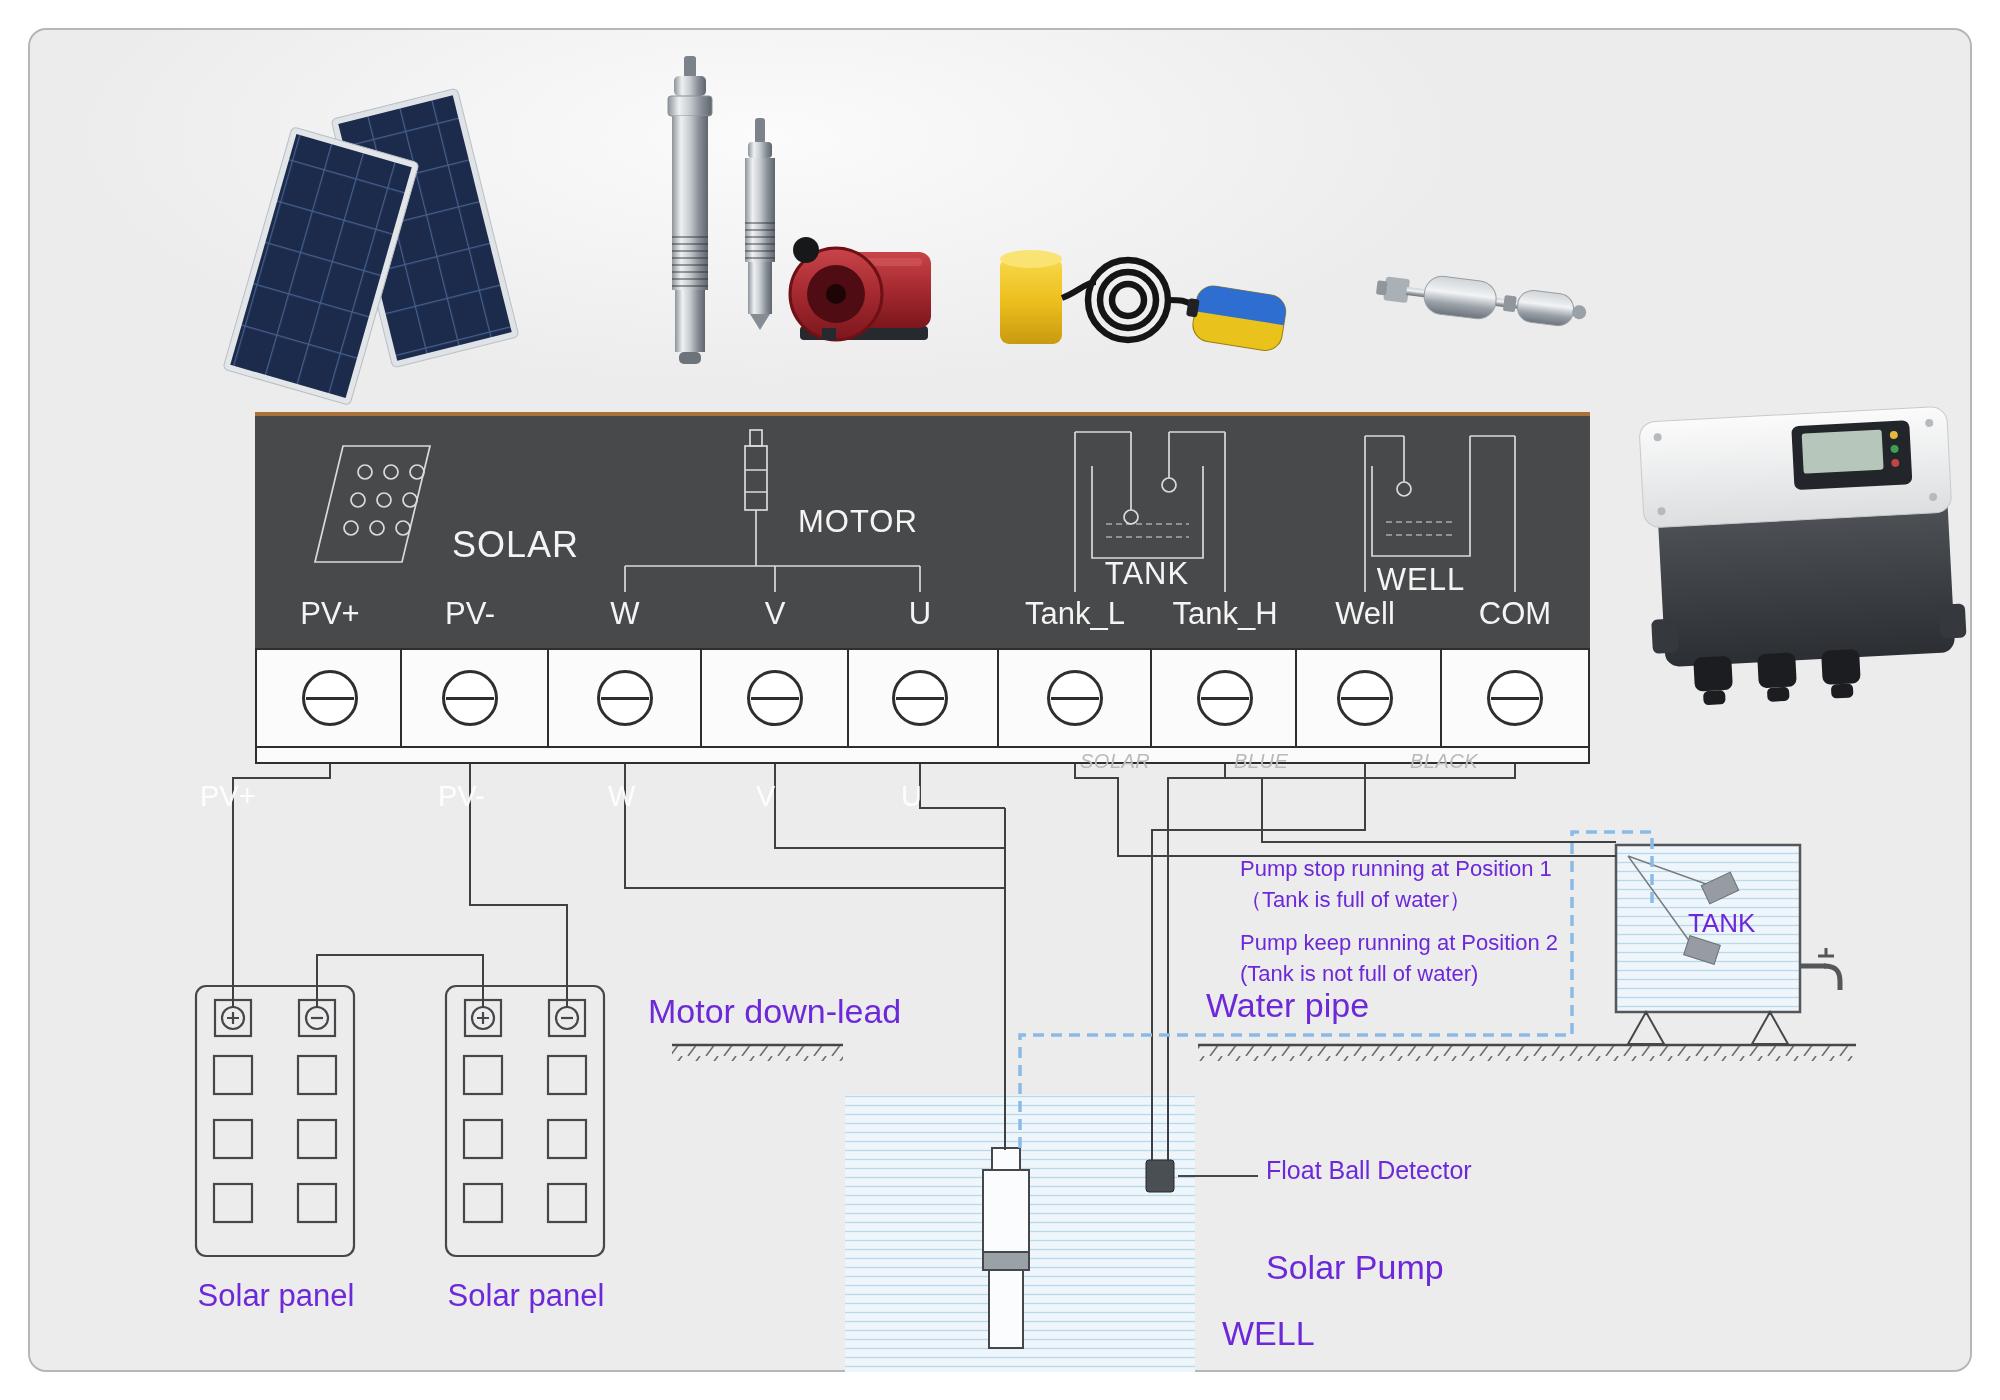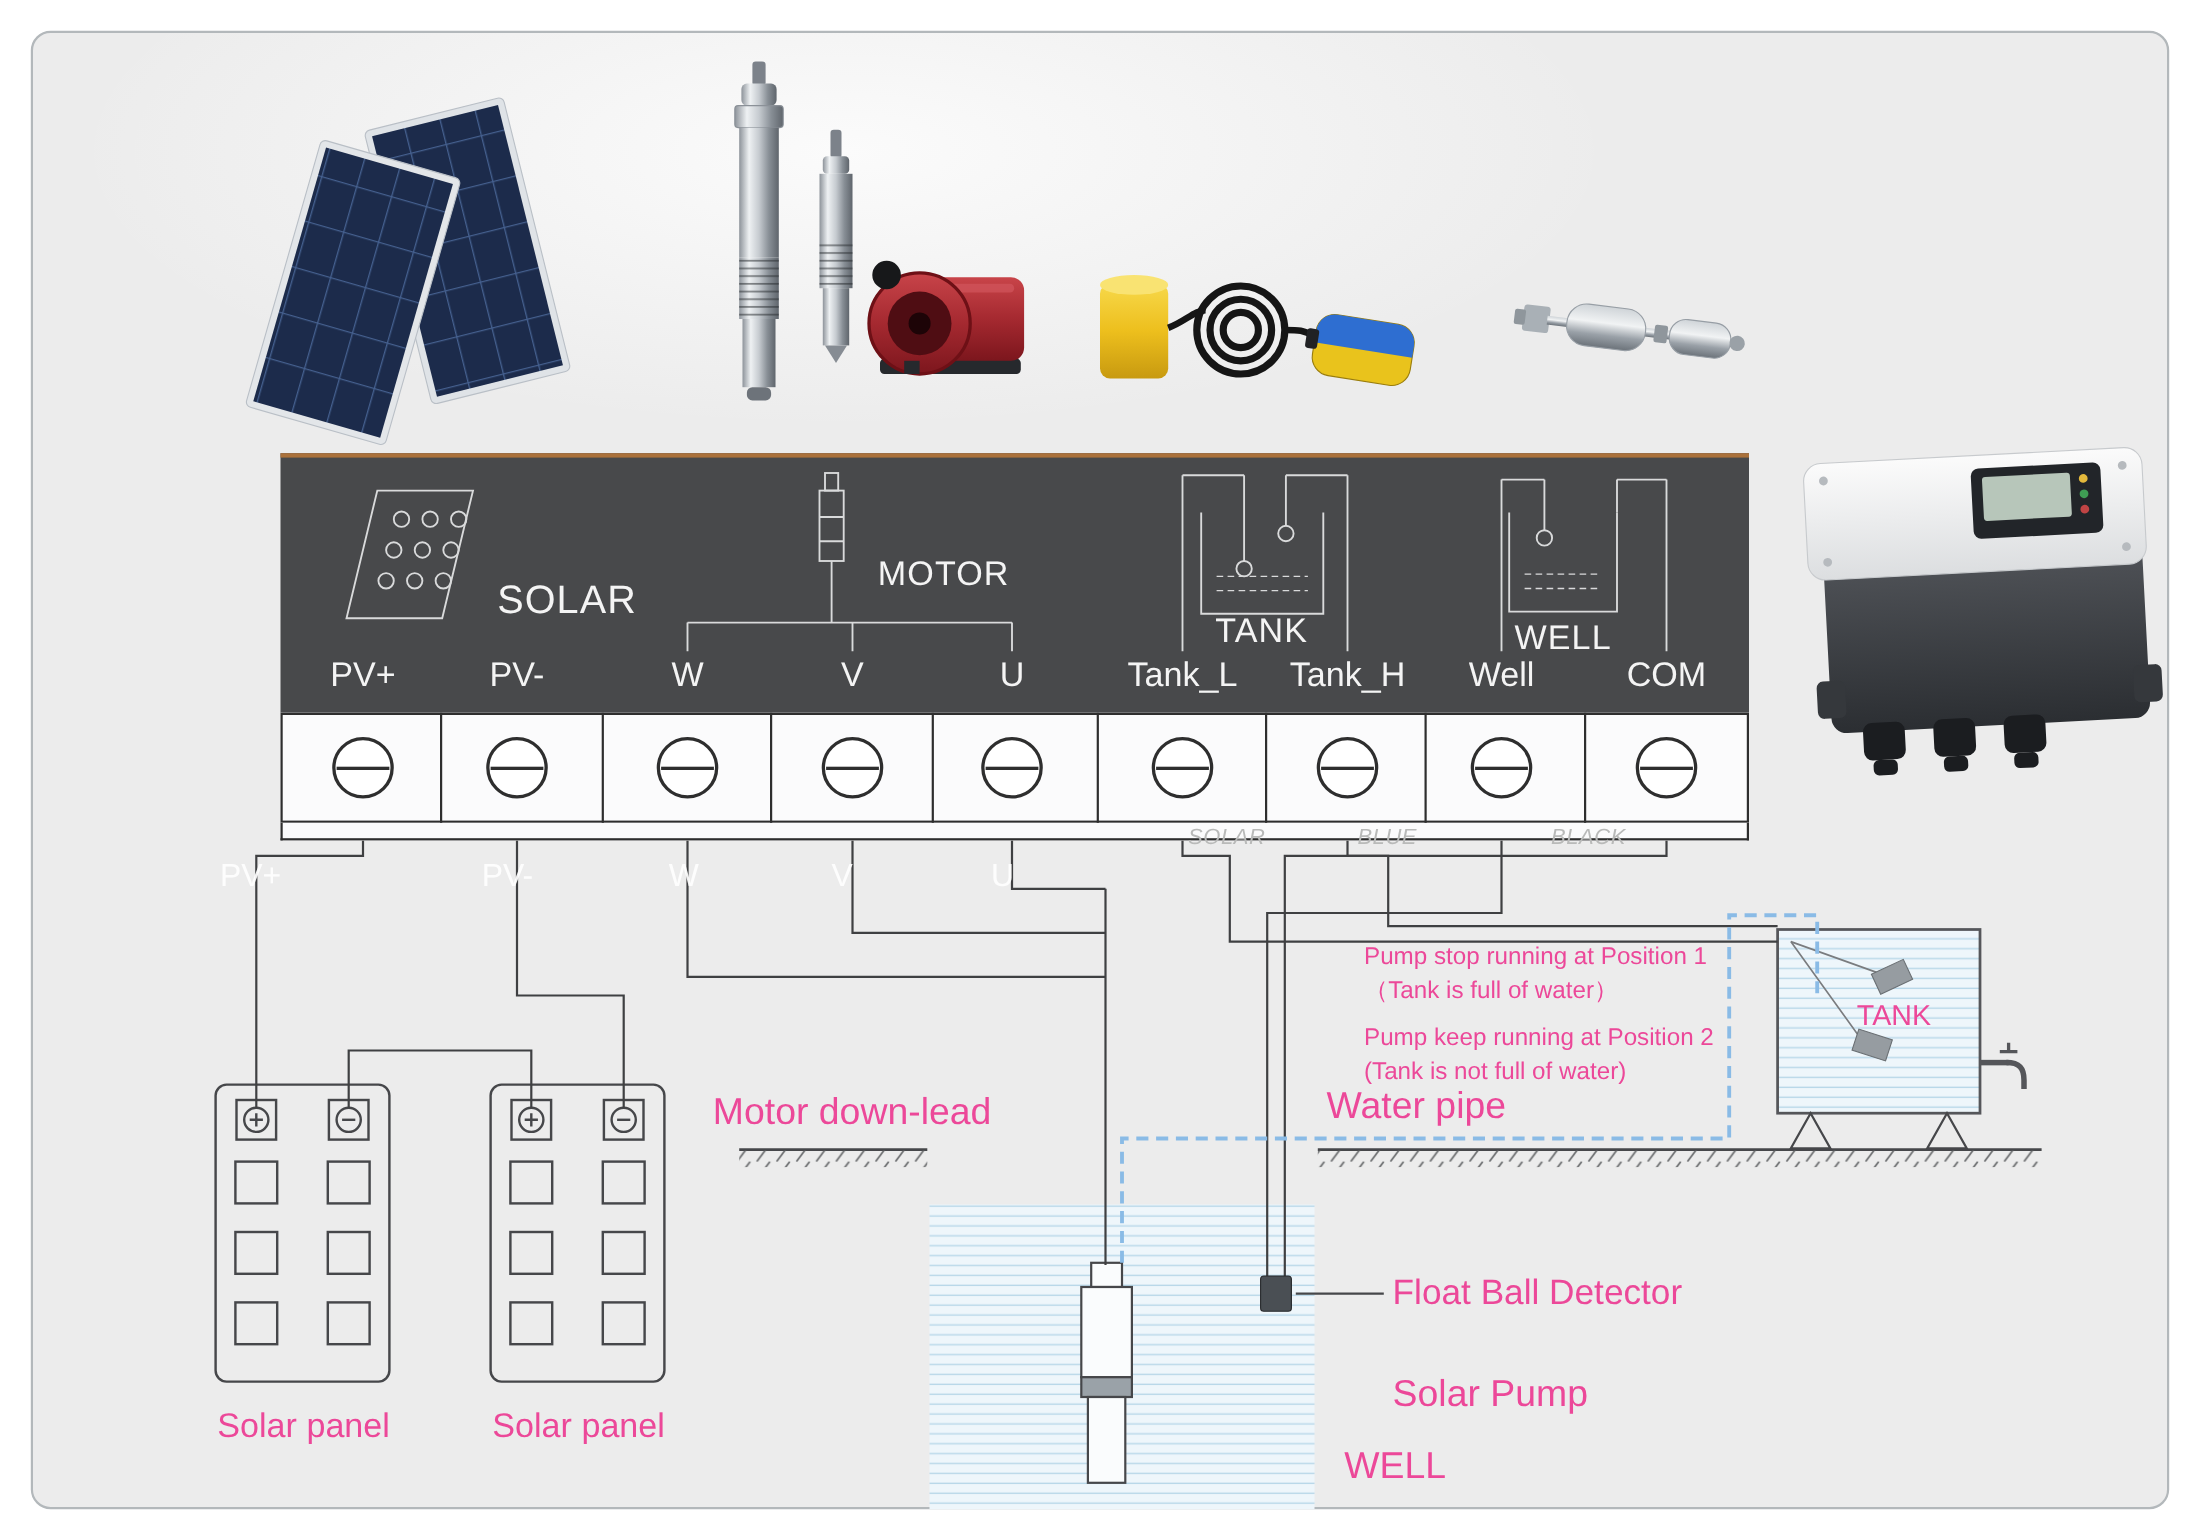--- a/index.html
+++ b/index.html
@@ -12,21 +12,21 @@
   .darkpanel { position: absolute; left: 255px; top: 412px; width: 1335px; height: 236px;
                background: #48494b; border-top: 4px solid #aa713b; z-index: 2; }
   .strip { position: absolute; left: 255px; top: 648px; width: 1335px; height: 100px;
            background: #fbfbfc; border: 2px solid #2e2e2e; z-index: 4; }
   .strip-lower { position: absolute; left: 255px; top: 748px; width: 1335px; height: 16px;
            background: #fbfbfc; border: 2px solid #2e2e2e; border-top: none; z-index: 4; }
   .vdiv { position: absolute; top: 648px; height: 100px; width: 2px; background: #2e2e2e; z-index: 5; }
   .screw { position: absolute; top: 670px; width: 56px; height: 56px; border: 3px solid #2e2e2e;
            border-radius: 50%; background: #fff; z-index: 5; }
   .screw i { position: absolute; left: 1px; right: 1px; top: 50%; margin-top: -1.5px; height: 3px; background: #2e2e2e; display: block; }
-  .lbl { position: absolute; color: #ec4899; white-space: nowrap; z-index: 6; }
+  .lbl { position: absolute; color: #6d28d9; white-space: nowrap; z-index: 6; }
   .wlbl { color: #f4f4f4; }
   .ghost { color: #ffffff; opacity: .93; }
   .wirecolor { color: #b9bab9; font-style: italic; letter-spacing: .5px; }
   .ctr { text-align: center; }
 </style>
 </head>
 <body>
 
 <div id="stage">
   <div class="frame"></div>
@@ -351,21 +351,21 @@
   <div class="lbl ghost" style="left:901px;top:780px;font-size:29px">U</div>
 
   <div class="lbl wirecolor" style="left:1080px;top:750px;font-size:20px">SOLAR</div>
   <div class="lbl wirecolor" style="left:1234px;top:750px;font-size:20px">BLUE</div>
   <div class="lbl wirecolor" style="left:1410px;top:750px;font-size:20px">BLACK</div>
 
   <div class="lbl ctr" style="left:186px;top:1278px;width:180px;font-size:31px">Solar panel</div>
   <div class="lbl ctr" style="left:436px;top:1278px;width:180px;font-size:31px">Solar panel</div>
   <div class="lbl" style="left:648px;top:992px;font-size:34px">Motor down-lead</div>
   <div class="lbl" style="left:1206px;top:986px;font-size:34px">Water pipe</div>
-  <div class="lbl" style="left:1266px;top:1156px;font-size:32px">Float Ball Detector</div>
+  <div class="lbl" style="left:1266px;top:1156px;font-size:25px">Float Ball Detector</div>
   <div class="lbl" style="left:1266px;top:1248px;font-size:34px">Solar Pump</div>
   <div class="lbl" style="left:1222px;top:1314px;font-size:34px">WELL</div>
   <div class="lbl" style="left:1688px;top:908px;font-size:26px">TANK</div>
 
   <div style="position:absolute;left:1240px;top:856px;z-index:6;color:#2a2a2a;font-size:22px;line-height:1.2">
     <div class="lbl" style="position:static;margin-bottom:5px">Pump stop running at  Position 1</div>
     <div class="lbl" style="position:static;margin-bottom:16px">（Tank is full of water）</div>
     <div class="lbl" style="position:static;margin-bottom:5px">Pump keep running at  Position 2</div>
     <div class="lbl" style="position:static">(Tank is not full of water)</div>
   </div>

